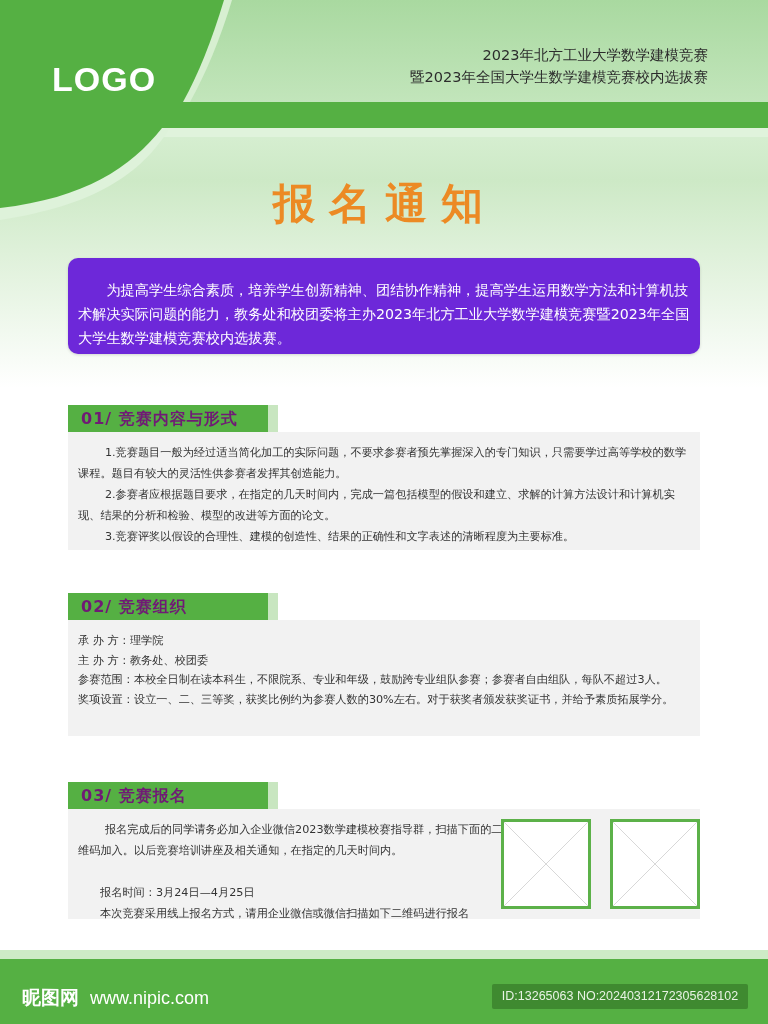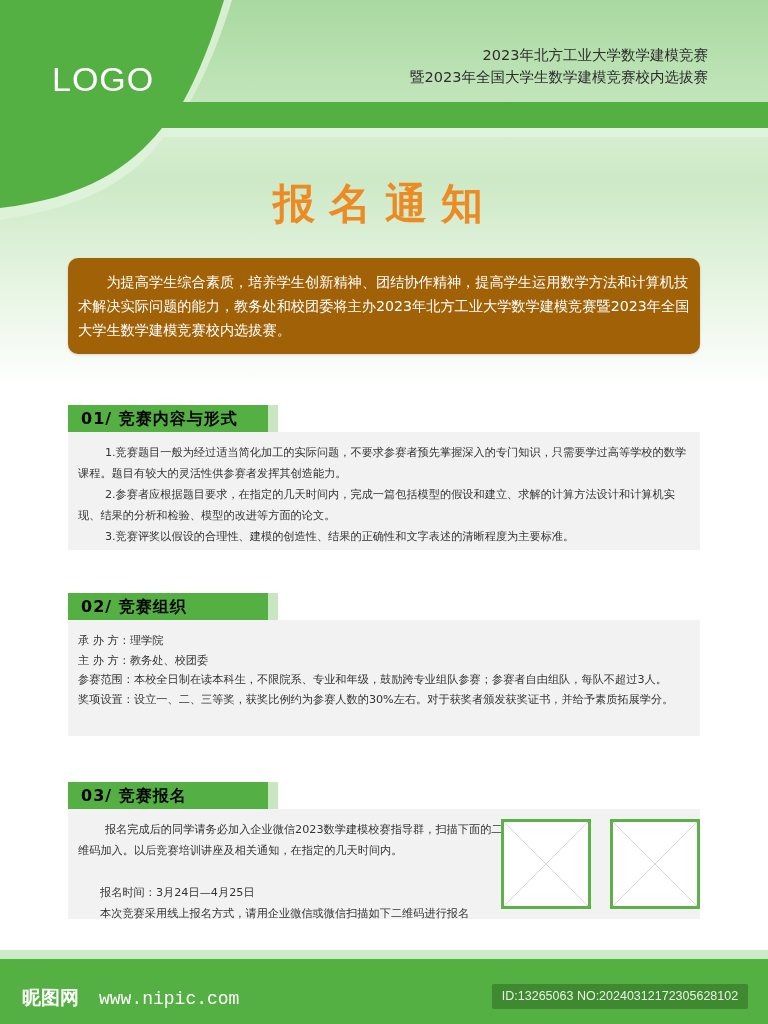--- a/index.html
+++ b/index.html
@@ -24,47 +24,47 @@
     background: linear-gradient(180deg, #d7efd2 0%, #cde9c6 20%, #e6f4e2 60%, #ffffff 100%);
   }
   .body-bg-topline {
     position: absolute; left: 0; top: 128px; width: 768px; height: 9px;
     background: #e0f3dc;
   }
   .corner-svg { position: absolute; left: 0; top: 0; }
   .logo {
     position: absolute; left: 52px; top: 60px;
     font-family: "Liberation Sans", sans-serif;
-    font-weight: normal; font-size: 34px; color: #ffffff; letter-spacing: 1px;
+    font-weight: bold; font-size: 34px; color: #ffffff; letter-spacing: 1px;
   }
   .header-title {
     position: absolute; right: 60px; top: 44px; text-align: right;
     font-size: 14.5px; line-height: 22px; color: #2c2c2c;
   }
   .notice-title {
     position: absolute; left: 0; top: 176px; width: 768px; text-align: center;
     font-size: 42px; font-weight: bold; color: #ec8a24; letter-spacing: 14px;
     padding-left: 2px;
   }
   .intro-box {
     position: absolute; left: 68px; top: 258px; width: 632px; height: 96px;
-    background: #a16207; border-radius: 10px;
-    padding: 12px 10px 0 10px;
+    background: #6d28d9; border-radius: 10px;
+    padding: 20px 10px 0 10px;
     color: #ffffff; font-size: 14.2px; line-height: 24px;
     text-indent: 2em;
     box-shadow: 0 1px 3px rgba(0,0,0,0.15);
   }
   
   .section { position: absolute; left: 68px; width: 632px; }
   .sec-head {
     position: relative; height: 27px; width: 210px;
   }
   .sec-head .tab {
     position: absolute; left: 0; top: 0; height: 27px; width: 200px;
-    background: #55b043; color: #000000; font-weight: bold; font-size: 16px;
+    background: #55b043; color: #701a75; font-weight: bold; font-size: 16px;
     line-height: 27px; padding-left: 13px; letter-spacing: 1px;
   }
   .sec-head .tab-edge {
     position: absolute; left: 200px; top: 0; width: 10px; height: 27px;
     background: #c8e6c0;
   }
   .sec-body {
     background: #f2f2f2; padding: 8px 10px 8px 10px;
     font-size: 11.2px; line-height: 21px; color: #333;
   }
@@ -89,21 +89,21 @@
     background: #cdebc6;
   }
   .footer {
     position: absolute; left: 0; top: 959px; width: 768px; height: 65px;
     background: #55b043;
   }
   .footer-brand {
     position: absolute; left: 22px; top: 26px; color: #fff;
     font-size: 19px; font-weight: bold;
   }
-  .footer-brand .url { font-size: 18px; font-weight: normal; margin-left: 20px; font-family: Liberation Mono, monospace; }
+  .footer-brand .url { font-size: 18px; font-weight: normal; margin-left: 11px; font-family: Liberation Sans, sans-serif; }
   .footer-id {
     position: absolute; left: 492px; top: 25px; width: 256px; height: 25px;
     background: #3f8a30; color: #e8f3e4; border-radius: 2px;
     font-size: 12.5px; line-height: 25px; text-align: center;
     font-family: "Liberation Sans", sans-serif;
   }
 </style>
 </head>
 <body>
 

